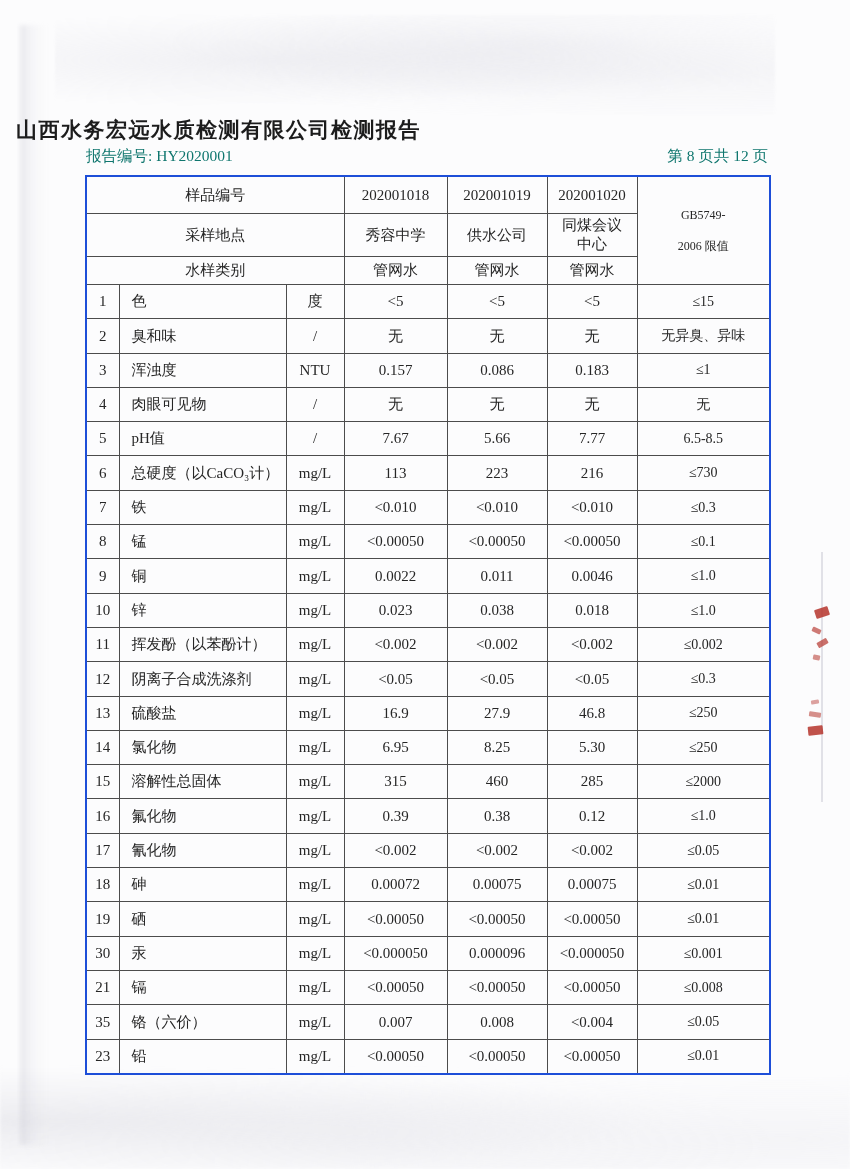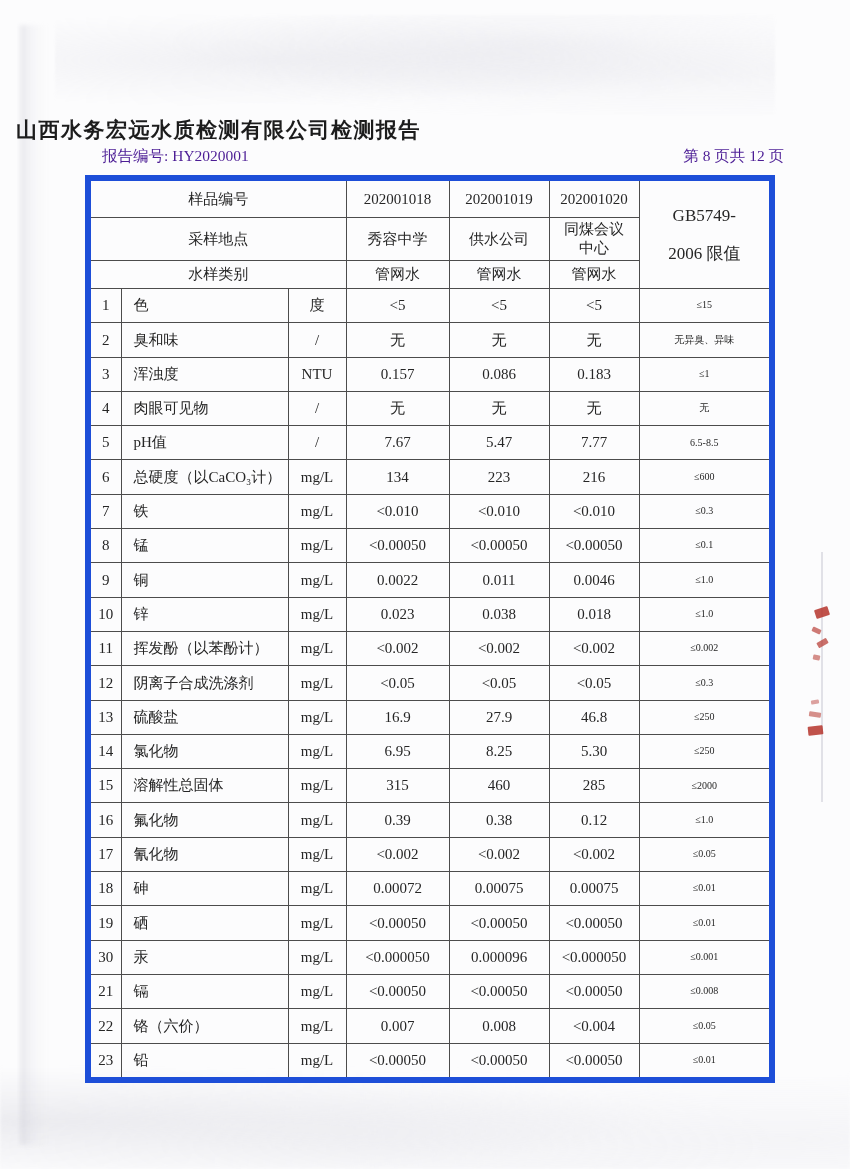--- a/index.html
+++ b/index.html
@@ -63,53 +63,53 @@
     top: 100px; left: 0; width: 100%;
     margin: 16px;
     font-size: 21px;
     font-weight: 700;
     letter-spacing: 1.5px;
     color: #1c1c1c;
     font-family: "Liberation Sans", "DejaVu Sans", sans-serif;
   }
   .meta {
     position: absolute;
-    top: 146px; left: 102px; width: 682px;
+    top: 146px; left: 86px; width: 682px;
     display: flex;
     justify-content: space-between;
     font-size: 15.5px;
-    color: #4c1d95;
+    color: #0f766e;
     align-items: center;
   }
 
   
   table.report-table {
     position: absolute;
     left: 85px; top: 175px;
     width: 684px;
     border-collapse: collapse;
     table-layout: fixed;
-    border: 6px solid #1d4ed8;
+    border: 2px solid #1d4ed8;
   }
   .report-table td {
     border: 1.4px solid var(--table-border, #4c4c4c);
     text-align: center;
     vertical-align: middle;
     font-size: 15px;
     padding: 0 2px;
     overflow: hidden;
     line-height: 1.25;
   }
   tr.h1 td { height: 36px; }
   tr.h2 td { height: 42px; }
   tr.h3 td { height: 27px; }
   tr.body-row td { height: 33.3px; }
   td.c-name { text-align: left; padding-left: 12px; }
-  td.c-limit { font-size: 10px; }
-  td.limit-head { font-size: 17px; }
+  td.c-limit { font-size: 14px; }
+  td.limit-head { font-size: 12px; }
   .limit-head .gb-line { margin: 0; }
   .limit-head .gb-line + .gb-line { margin-top: 16px; }
   .wrap4 { display: inline-block; width: 62px; line-height: 1.3; }
 </style>
 </head>
 <body>
 
 <div class="page">
 
   <div class="artifact left-streak"></div>
@@ -196,33 +196,33 @@
       <td class="c-v">无</td>
       <td class="c-v">无</td>
       <td class="c-limit">无</td>
     </tr>
 
     <tr class="body-row">
       <td class="c-no">5</td>
       <td class="c-name">pH值</td>
       <td class="c-unit">/</td>
       <td class="c-v">7.67</td>
-      <td class="c-v">5.47</td>
+      <td class="c-v">5.66</td>
       <td class="c-v">7.77</td>
       <td class="c-limit">6.5-8.5</td>
     </tr>
 
     <tr class="body-row">
       <td class="c-no">6</td>
       <td class="c-name">总硬度（以CaCO₃计）</td>
       <td class="c-unit">mg/L</td>
-      <td class="c-v">134</td>
+      <td class="c-v">113</td>
       <td class="c-v">223</td>
       <td class="c-v">216</td>
-      <td class="c-limit">≤600</td>
+      <td class="c-limit">≤730</td>
     </tr>
 
     <tr class="body-row">
       <td class="c-no">7</td>
       <td class="c-name">铁</td>
       <td class="c-unit">mg/L</td>
       <td class="c-v">&lt;0.010</td>
       <td class="c-v">&lt;0.010</td>
       <td class="c-v">&lt;0.010</td>
       <td class="c-limit">≤0.3</td>
@@ -362,21 +362,21 @@
       <td class="c-no">21</td>
       <td class="c-name">镉</td>
       <td class="c-unit">mg/L</td>
       <td class="c-v">&lt;0.00050</td>
       <td class="c-v">&lt;0.00050</td>
       <td class="c-v">&lt;0.00050</td>
       <td class="c-limit">≤0.008</td>
     </tr>
 
     <tr class="body-row">
-      <td class="c-no">22</td>
+      <td class="c-no">35</td>
       <td class="c-name">铬（六价）</td>
       <td class="c-unit">mg/L</td>
       <td class="c-v">0.007</td>
       <td class="c-v">0.008</td>
       <td class="c-v">&lt;0.004</td>
       <td class="c-limit">≤0.05</td>
     </tr>
 
     <tr class="body-row">
       <td class="c-no">23</td>

